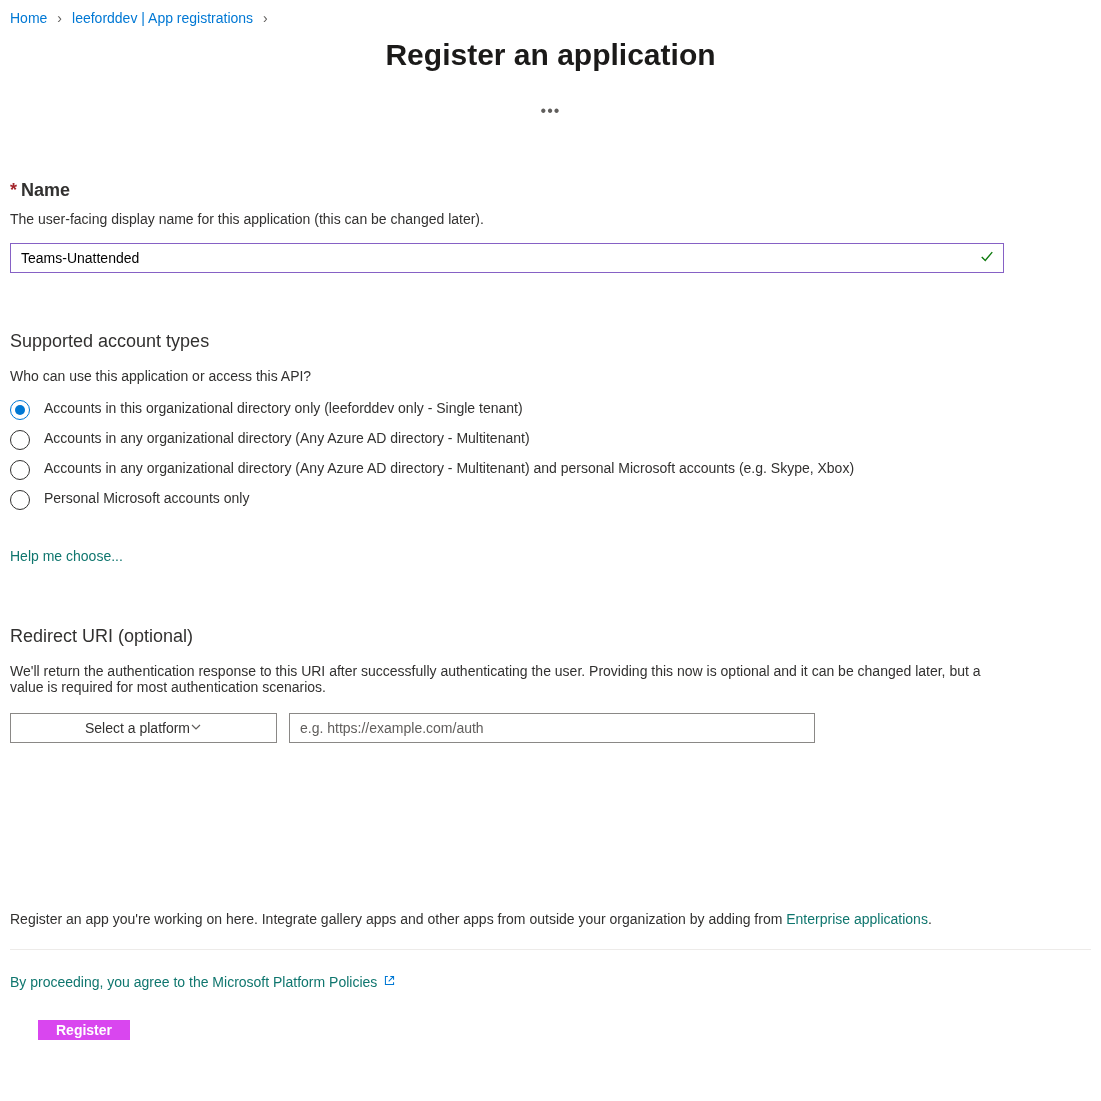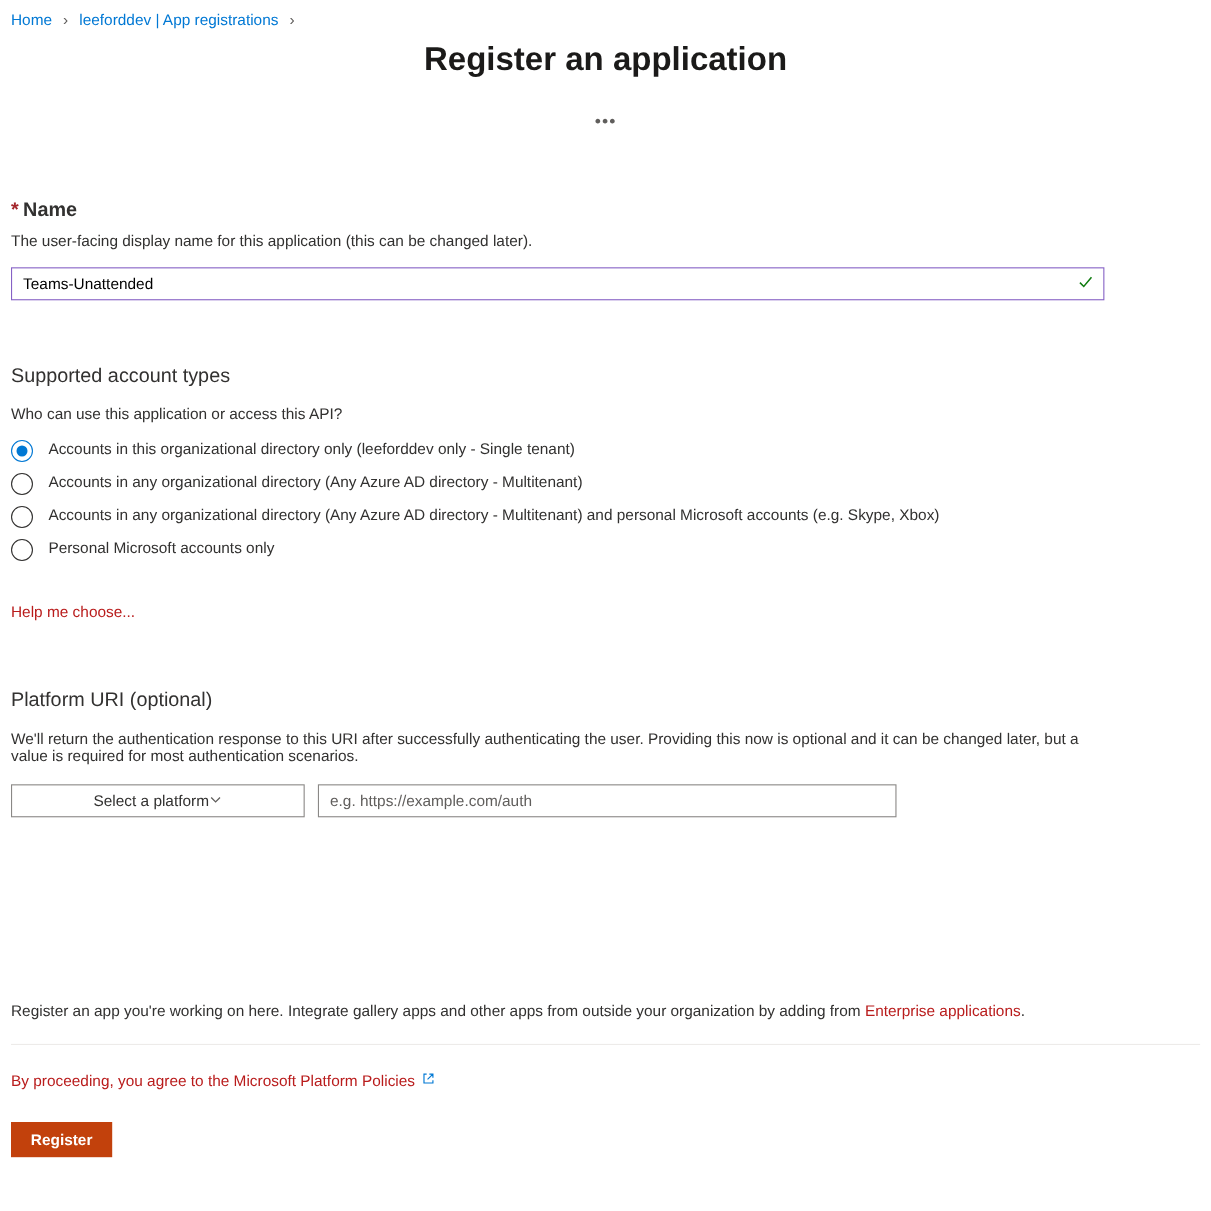--- a/index.html
+++ b/index.html
@@ -102,21 +102,21 @@
   }
   .radio.selected { border-color: #0078d4; }
   .radio.selected::after {
     content: "";
     width: 10px;
     height: 10px;
     border-radius: 50%;
     background: #0078d4;
   }
   .radio-label { font-size: 14px; }
-  .link { color: #b91c1c; text-decoration: none; cursor: pointer; }
+  .link { color: #0f766e; text-decoration: none; cursor: pointer; }
   .help-link { display: inline-block; margin-top: 28px; margin-bottom: 62px; }
   .redirect-desc {
     margin-bottom: 18px;
     font-size: 14px;
     max-width: 1000px;
   }
   .uri-row { display: flex; gap: 12px; }
   .select-platform {
     width: 267px;
     height: 30px;
@@ -142,29 +142,30 @@
   .footer-text { font-size: 14px; margin-bottom: 22px; }
   .divider { border: none; border-top: 1px solid #edebe9; margin: 0 0 24px 0; }
   .policies-row {
     display: flex;
     align-items: center;
     gap: 6px;
     margin-bottom: 30px;
   }
   .ext-icon { color: #0078d4; }
   .register-btn {
-    background: #c2410c;
+    background: #d946ef;
     color: #fff;
     border: none;
     padding: 0 18px;
-    height: 32px;
+    height: 20px;
     font-size: 14px;
     font-weight: 600;
     cursor: pointer;
     font-family: inherit;
+    margin-left: 28px;
   }
 </style>
 </head>
 <body>
 
 
 
 <nav class="breadcrumb">
   <a href="#">Home</a>
   <span class="sep">›</span>
@@ -205,21 +206,21 @@
   <span class="radio"></span>
   <span class="radio-label">Accounts in any organizational directory (Any Azure AD directory - Multitenant) and personal Microsoft accounts (e.g. Skype, Xbox)</span>
 </div>
 <div class="radio-row">
   <span class="radio"></span>
   <span class="radio-label">Personal Microsoft accounts only</span>
 </div>
 
 <a class="link help-link">Help me choose...</a>
 
-<h2 class="section-title">Platform URI (optional)</h2>
+<h2 class="section-title">Redirect URI (optional)</h2>
 <div class="redirect-desc">We'll return the authentication response to this URI after successfully authenticating the user. Providing this now is optional and it can be changed later, but a value is required for most authentication scenarios.</div>
 
 <div class="uri-row">
   <div class="select-platform">
     <span>Select a platform</span>
     <span class="chevron">
       <svg width="12" height="12" viewBox="0 0 12 12">
           <path fill="none" stroke="#605e5c" stroke-width="1.2" d="M2 4l4 4 4-4"></path>
         </svg>
     </span>

